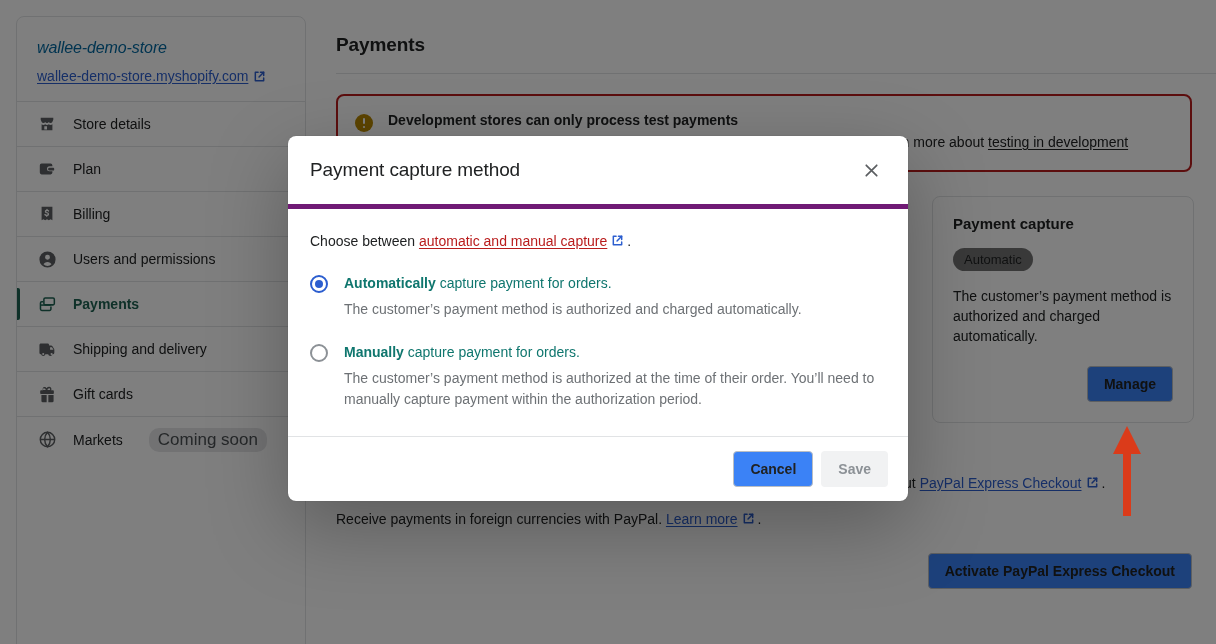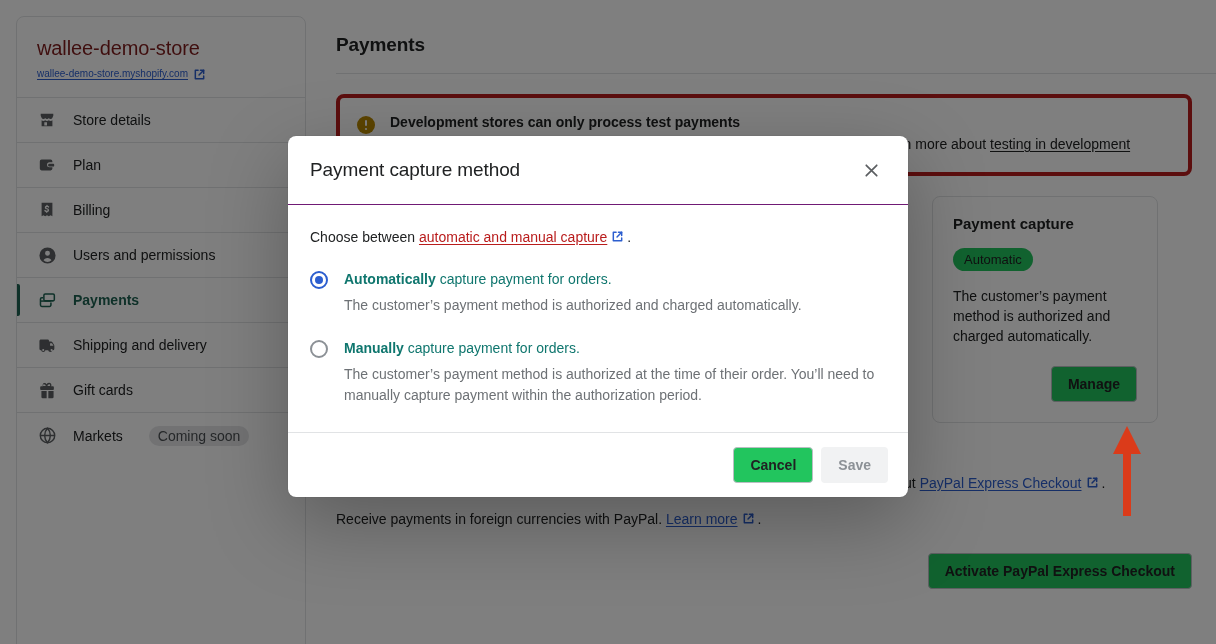--- a/index.html
+++ b/index.html
@@ -30,27 +30,28 @@
     width: 290px; height: 680px;
     background: #ffffff;
     border: 1px solid #e1e3e5;
     border-radius: 8px;
   }
   .store-head {
     padding: 18px 20px 16px 20px;
     border-bottom: 1px solid #e1e3e5;
   }
   .store-name {
-    font-size: 20px; color: #7f1d1d; line-height: 26px;
+    font-size: 16px; color: #0369a1; line-height: 26px;
     letter-spacing: -0.1px;
+    font-style: italic;
   }
   .store-url {
-    display: inline-flex; align-items: flex-start; gap: 5px;
+    display: inline-flex; align-items: center; gap: 5px;
     margin-top: 7px;
-    font-size: 10px; color: #2c5ecf; text-decoration: underline;
+    font-size: 14px; color: #2c5ecf; text-decoration: underline;
     text-underline-offset: 2px;
   }
   .ext-ico { display: inline-block; width: 13px; height: 13px; }
   .ext-ico svg { display:block; width:13px; height:13px; }
 
   .nav-item {
     position: relative;
     display: flex; align-items: center; gap: 16px;
     height: 45px;
     padding: 0 20px;
@@ -63,21 +64,21 @@
   .nav-item .nav-ico svg { display:block; }
   .nav-item.active { color: #1e6252; font-weight: 600; }
   .nav-item.active .nav-ico { color: #1e6252; }
   .nav-item.active::before {
     content: ""; position: absolute; left: 0; top: 6px; bottom: 6px;
     width: 3px; border-radius: 0 2px 2px 0; background: #1e6252;
   }
   .badge-soon {
     margin-left: 10px;
     background: #e4e5e7; color: #4b4f52;
-    font-size: 14px; border-radius: 10px; padding: 2px 9px;
+    font-size: 17px; border-radius: 10px; padding: 2px 9px;
     font-weight: 400;
   }
 
   
   .main {
     position: absolute;
     left: 336px; top: 0; right: 0; bottom: 0;
     padding: 20px 24px 0 0;
   }
   .page-title {
@@ -85,59 +86,59 @@
     margin: 14px 0 0 0; letter-spacing: -0.1px;
   }
   .title-rule {
     margin-top: 17px; height: 1px; background: #e1e3e5;
     width: 880px;
   }
 
   .banner {
     margin-top: 20px;
     width: 856px;
-    border: 4px solid #b91c1c;
+    border: 2px solid #b91c1c;
     border-radius: 8px;
     background: #fff;
     padding: 16px 16px 18px 16px;
     display: flex; gap: 14px;
   }
   .banner-ico { flex: 0 0 20px; margin-top: 1px; }
   .banner-title { font-size: 14px; font-weight: 600; color: #202223; }
   .banner-body {
     margin-top: 4px; font-size: 14px; color: #202223; line-height: 20px;
     white-space: nowrap;
   }
   .banner-body a { color: #202223; text-decoration: underline; text-underline-offset: 2px;}
 
   .card-capture {
     position: absolute;
     left: 596px; top: 196px;
-    width: 226px;
+    width: 262px;
     background: #fff;
     border: 1px solid #e1e3e5;
     border-radius: 8px;
     padding: 18px 20px 20px 20px;
   }
   .card-title { font-size: 15px; font-weight: 600; color: #202223; }
   .pill {
     display: inline-block; margin-top: 16px;
-    background: #22c55e; color: #202223;
+    background: #737373; color: #202223;
     font-size: 13px; padding: 4px 11px; border-radius: 12px;
   }
   .card-desc {
     margin-top: 15px; font-size: 14px; line-height: 20px; color: #202223;
   }
   .card-actions { display: flex; justify-content: flex-end; margin-top: 20px; }
 
   .btn {
     font-family: "Liberation Sans", sans-serif;
     font-size: 14px; font-weight: 600;
     color: #202223;
-    background: #22c55e;
+    background: #3b82f6;
     border: 1px solid #babec3;
     border-radius: 4px;
     padding: 8px 16px;
     cursor: pointer;
     line-height: 18px;
   }
   .btn.disabled { background: #f1f2f3; color: #8c9196; border-color: transparent; cursor: default; }
 
   .express {
     position: absolute;
@@ -165,21 +166,21 @@
     width: 620px;
     background: #ffffff;
     border-radius: 8px;
     box-shadow: 0 26px 80px rgba(0,0,0,0.28), 0 0 1px rgba(0,0,0,0.28);
     z-index: 100;
     overflow: hidden;
   }
   .modal-head {
     display: flex; align-items: center; justify-content: space-between;
     padding: 20px 23px 20px 22px;
-    border-bottom: 1px solid #701a75;
+    border-bottom: 5px solid #701a75;
   }
   .modal-title { font-size: 19px; color: #202223; letter-spacing: -0.1px; }
   .close-btn {
     width: 28px; height: 28px; border: none; background: transparent;
     cursor: pointer; display: flex; align-items: center; justify-content: center;
     color: #5c5f62; border-radius: 4px;
   }
   .modal-body { padding: 22px 22px 26px 22px; }
   .choose-line { font-size: 14px; color: #202223; line-height: 20px; }
   .choose-line a { color: #b91c1c; text-decoration: underline; text-underline-offset: 2px; }

